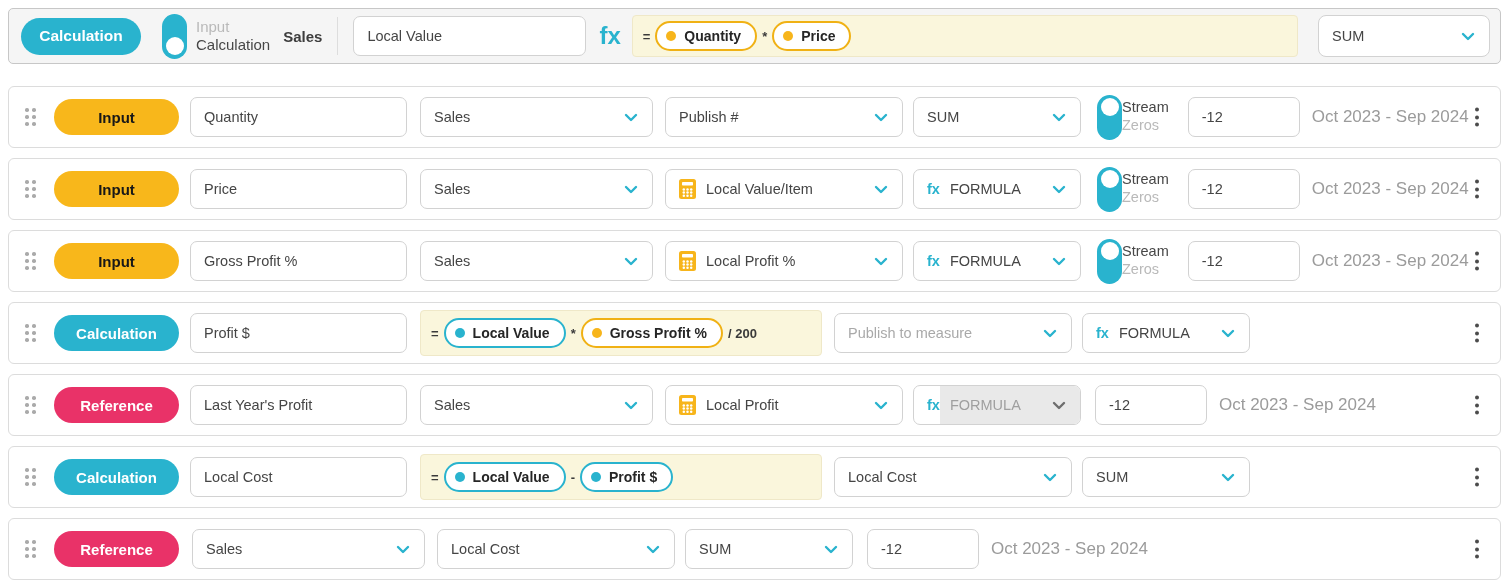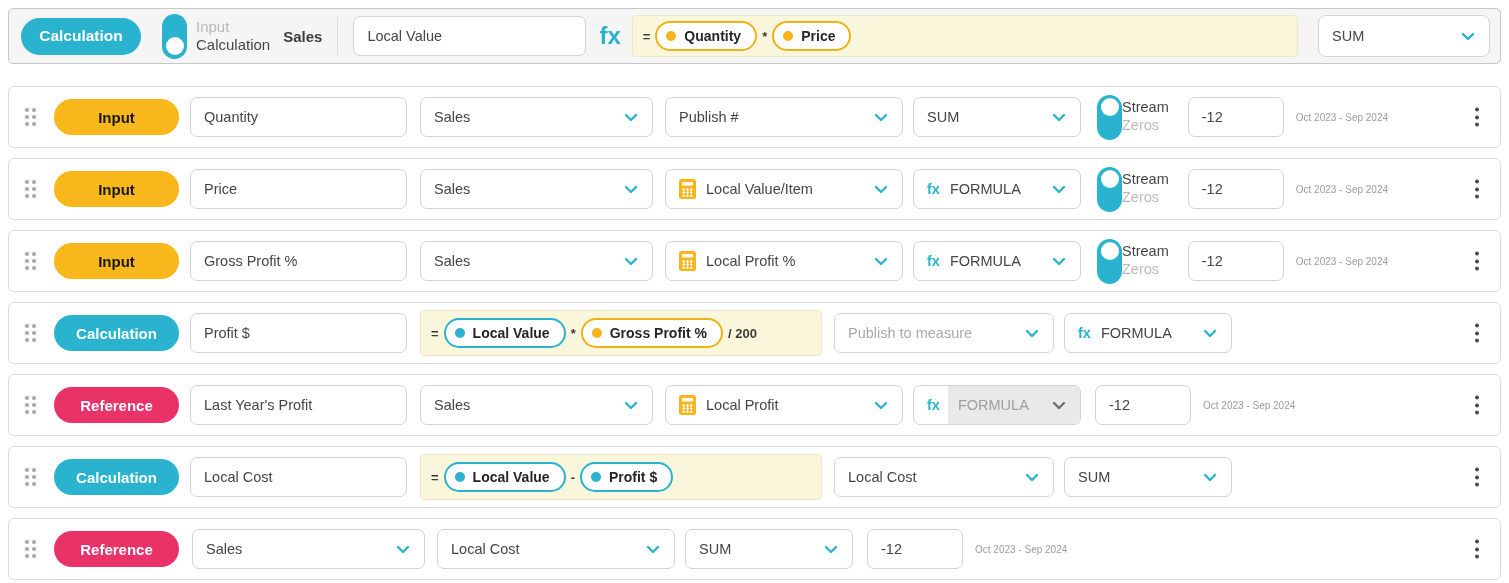--- a/index.html
+++ b/index.html
@@ -36,21 +36,21 @@
     line-height:1.22; font-size:14.5px; flex:none; }
   .tog-labels .sel { color:#474747; }
   .tog-labels .unsel { color:#b9b9b9; }
 
   
   .box { height:40px; background:#fff; border:1px solid #d2d2d2; border-radius:7px;
     display:flex; align-items:center; flex:none; }
   input.text-input { height:40px; background:#fff; border:1px solid #d2d2d2;
     border-radius:7px; padding:0 13px; font:14.5px "Liberation Sans","DejaVu Sans",sans-serif;
     color:#454545; outline:none; flex:none; }
-  .dd { justify-content:space-between; padding:0 14px 0 13px; cursor:pointer; gap:8px; }
+  .dd { justify-content:space-between; padding:0 14px 0 13px; cursor:pointer; }
   .dd .lbl { font-size:14.5px; color:#454545; white-space:nowrap; overflow:hidden; }
   .dd .lbl.placeholder { color:#a9a9a9; }
   .dd-left { display:flex; align-items:center; gap:10px; min-width:0; }
   .chev { flex:none; }
   .chev path { stroke:#29b3ce; stroke-width:2.4; fill:none;
     stroke-linecap:round; stroke-linejoin:round; }
   .chev-dis path { stroke:#6e6e6e; }
   .fx-small { color:#29b3ce; font-weight:700; font-size:14.5px; flex:none; }
   .fx-gray-zone { align-self:stretch; flex:1; display:flex; align-items:center;
     justify-content:space-between; background:#e9e9e9; margin:0 -14px 0 0;
@@ -72,32 +72,32 @@
 
   
   .handle { display:grid; grid-template-columns:repeat(2,4px); grid-auto-rows:4px;
     gap:3px; margin-left:16px; flex:none; cursor:grab; }
   .handle i { width:3.5px; height:3.5px; border-radius:50%; background:#aaaaaa; }
   .kebab { position:absolute; right:17px; top:50%; transform:translateY(-50%);
     display:flex; flex-direction:column; gap:3.5px; padding:4px; cursor:pointer; }
   .kebab i { width:4px; height:4px; border-radius:50%; background:#4c4c4c; }
   .fx-big { color:#29b3ce; font-weight:700; font-size:24px; margin-left:13px; flex:none; }
   .vdivider { width:1px; height:38px; background:#dddddd; margin:0 15px; flex:none; }
-  .period { font-size:10px; color:#9b9b9b; margin-left:12px; white-space:nowrap; }
+  .period { font-size:17px; color:#9b9b9b; margin-left:12px; white-space:nowrap; }
 
   
   .type-pill.rowpos { margin-left:18px; }
   .name-input { margin-left:11px; width:217px; }
   .c3 { margin-left:13px; width:233px; }
   .c4 { margin-left:12px; width:238px; }
   .c5 { margin-left:10px; width:168px; }
-  .c4b { margin-left:12px; width:220px; }
+  .c4b { margin-left:12px; width:238px; }
   .c5b { margin-left:10px; width:168px; }
   .tog-pos { margin-left:16px; } .tog-lab-pos { }
-  .offset-input { margin-left:19px; width:96px; }
+  .offset-input { margin-left:19px; width:112px; }
   .offset-near { margin-left:14px; }
   .hdr-name { width:233px; }
   .hdr-sum { margin-left:20px; width:172px; height:42px; border-radius:8px; margin-right:2px; }
   .hdr-toggle { margin-left:21px; } .hdr-toglabels { margin-left:9px; font-size:15px; }
   .hdr-sales { margin-left:13px; font-size:15px; font-weight:600; color:#3d3d3d; flex:none; }
 </style>
 </head>
 <body>
 
 <div class="header-card">

